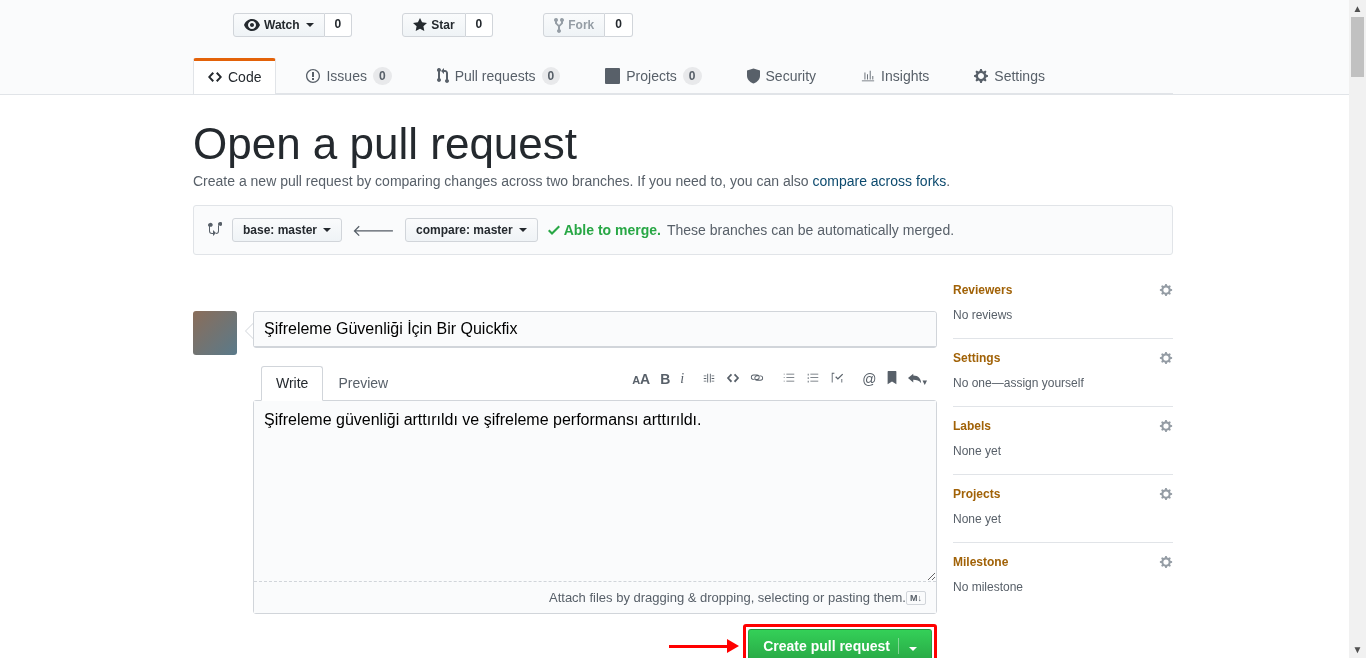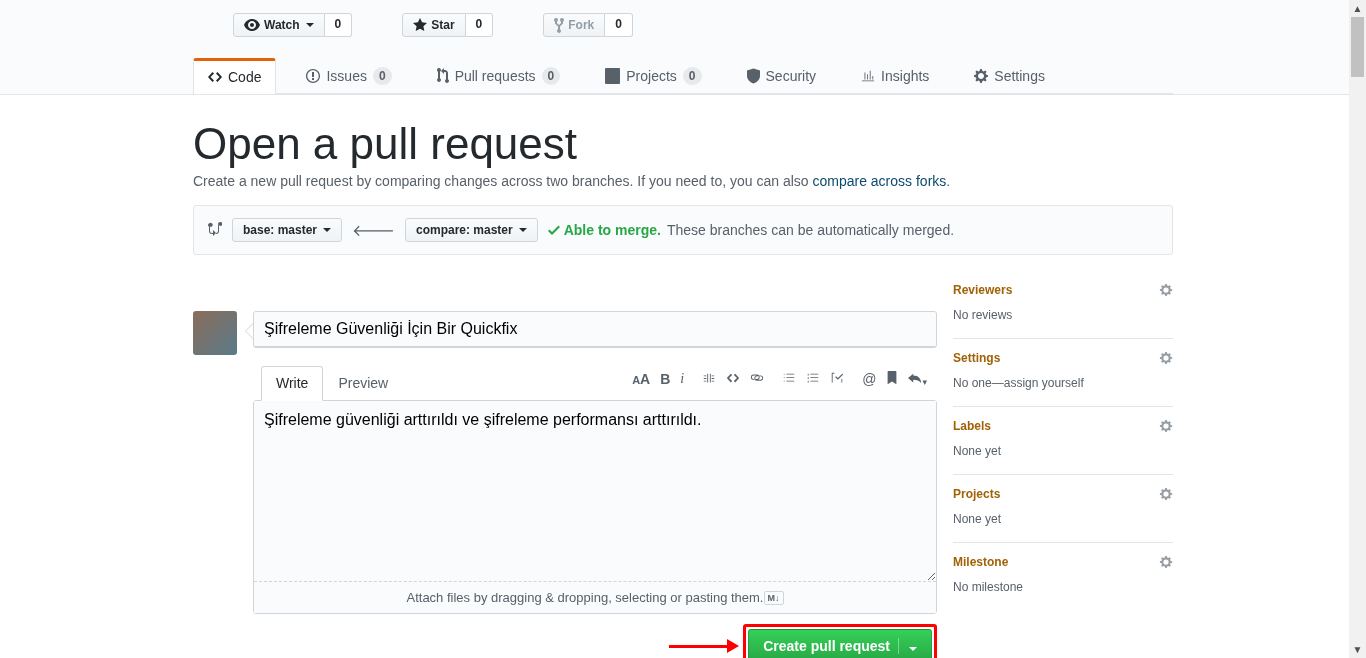--- a/index.html
+++ b/index.html
@@ -49,21 +49,21 @@
 .tabs-row { display: flex; align-items: center; justify-content: space-between; border-bottom: 1px solid #d1d5da; border-left: 1px solid #d1d5da; border-right: 1px solid #d1d5da; border-top: none; margin-top: 10px; background: #fff; gap: 21px; }
 .body-border { border: 1px solid #d1d5da; border-radius: 3px; }
 .tabs { display: flex; padding: 8px 8px 0 8px; }
 .tab { padding: 8px 14px; border: 1px solid transparent; color: #586069; cursor: pointer; font-size: 14px; }
 .tab.selected { border: 1px solid #d1d5da; border-bottom-color: #fff; border-radius: 3px 3px 0 0; background: #fff; color: #24292e; margin-bottom: -1px; }
 .toolbar { display: flex; gap: 18px; padding: 8px 10px; color: #586069; }
 .toolbar-group { display: flex; gap: 10px; align-items: center; }
 .toolbar svg, .toolbar span { cursor: pointer; }
 .body-wrap { border: 1px solid #d1d5da; border-top: none; }
 .textarea { width: 100%; min-height: 180px; padding: 10px; border: none; resize: vertical; font-family: inherit; font-size: 16px; background: #fafbfc; display: block; }
-.attach-row { border-top: 1px dashed #d1d5da; padding: 8px 10px; color: #586069; font-size: 13px; display: flex; justify-content: center; align-items: center; background: #fafbfc; }
+.attach-row { border-top: 1px dashed #d1d5da; padding: 8px 10px; color: #586069; font-size: 13px; display: flex; justify-content: flex-end; align-items: center; background: #fafbfc; }
 .md-badge { border: 1px solid #d1d5da; border-radius: 2px; font-size: 9px; font-weight: 700; padding: 1px 3px; color: #586069; }
 .actions-row { display: flex; justify-content: flex-end; padding: 10px 0 0 0; align-items: center; gap: 8px; }
 .arrow-annotation { width: 60px; height: 3px; background: #ff0000; position: relative; margin-right: 6px; }
 .arrow-annotation::after { content: ""; position: absolute; right: -10px; top: -6px; border-left: 12px solid #ff0000; border-top: 7px solid transparent; border-bottom: 7px solid transparent; }
 .create-btn-wrap { border: 3px solid #ff0000; padding: 2px; border-radius: 3px; }
 .create-btn { background: linear-gradient(#34d058, #28a745); color: #fff; border: 1px solid rgba(27,31,35,0.2); border-radius: 3px; padding: 8px 14px; font-size: 14px; font-weight: 600; display: flex; align-items: flex-end; gap: 8px; cursor: pointer; }
 .create-btn .caret { border-top-color: #fff; }
 .sidebar { width: 220px; font-size: 12px; color: #586069; }
 .side-block { border-bottom: 1px solid #e1e4e8; padding: 12px 0 16px 0; }
 .side-head { display: flex; justify-content: space-between; align-items: flex-start; font-weight: 600; color: #a16207; margin-bottom: 8px; }

